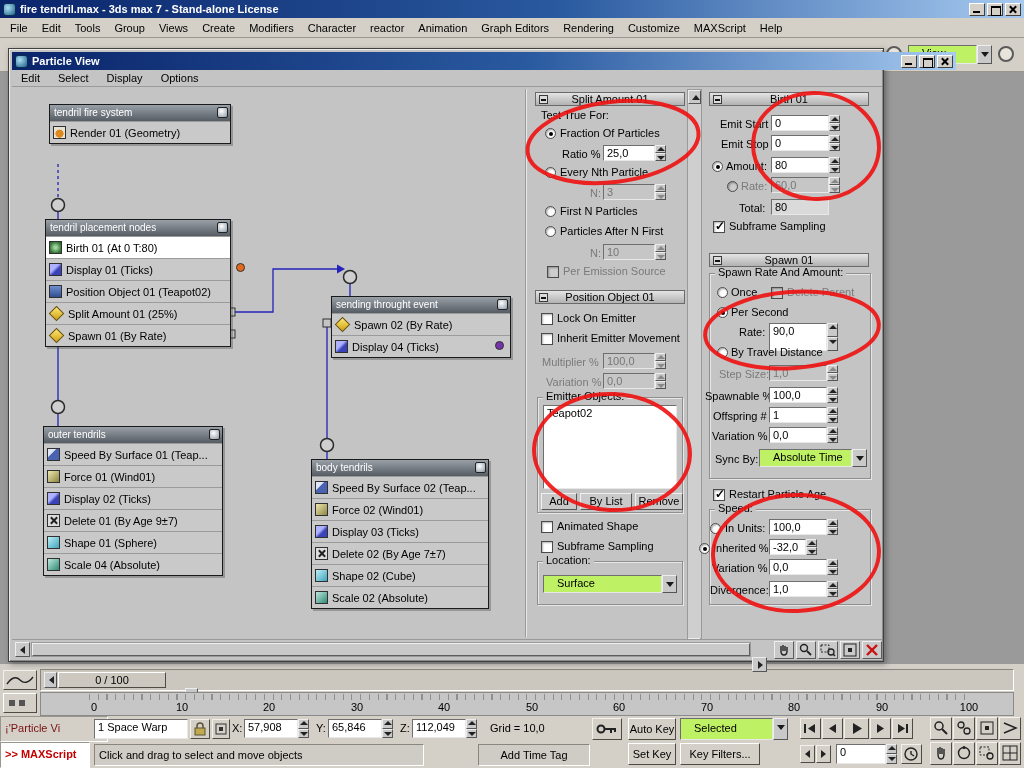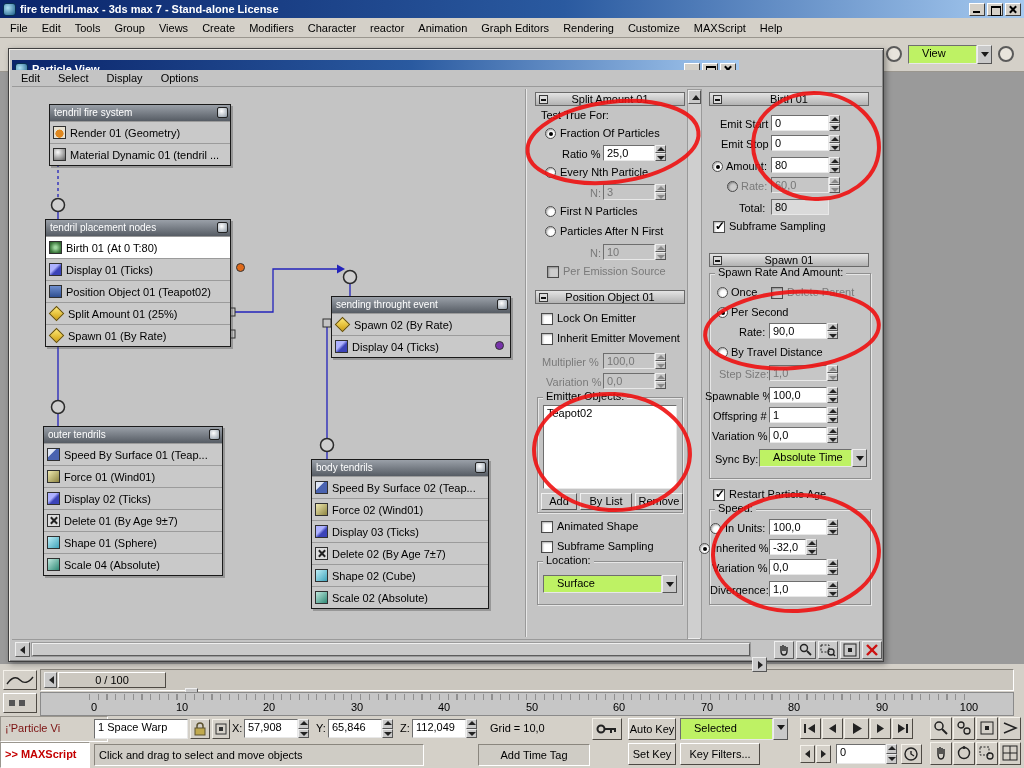--- a/index.html
+++ b/index.html
@@ -124,21 +124,21 @@
     <div class="cf">View</div>
     <div class="ca"></div>
   </div>
   <div class="a ring" style="left:998px;top:8px"></div>
 </div>
 
 <div class="a" style="left:0;top:72px;width:1024px;height:592px;background:#9a9a9a"></div>
 
 <div class="a pvwin" style="left:8px;top:48px;width:876px;height:614px;z-index:10">
 
-  <div class="a tbar" style="left:3px;top:11px;width:727px;height:18px">
+  <div class="a tbar" style="left:3px;top:3px;width:944px;height:18px">
     <div class="appico"></div>
     <span class="ti nw">Particle View</span>
     <div style="margin-left:auto;display:flex">
       <div class="wb gmin"></div>
       <div class="wb gmax"></div>
       <div class="wb gx"></div>
     </div>
   </div>
 
   <div class="a pvmenu" style="left:3px;top:21px;width:870px;height:17px">
@@ -167,24 +167,20 @@
     <circle cx="318" cy="396" r="6.5" fill="#cfcfcf" stroke="#2a2a2a" stroke-width="1.5"></circle>
   </svg>
 
   <div class="node" style="left:40px;top:55px;width:182px">
     <div class="nhdr">tendril fire system</div>
       <div class="nhi"></div>
     <div class="nitem">
         <span class="ic render"></span>
         <span>Render 01 (Geometry)</span>
       </div>
-    <div class="nitem">
-        <span class="ic material"></span>
-        <span>Material Dynamic 01 (tendril ...</span>
-      </div>
   </div>
 
   <div class="node" style="left:36px;top:170px;width:186px">
     <div class="nhdr">tendril placement nodes</div>
       <div class="nhi"></div>
     <div class="nitem sel">
         <span class="ic birth"></span>
         <span>Birth 01 (At 0 T:80)</span>
       </div>
     <div class="nitem">
@@ -405,21 +401,21 @@
   <div class="a rh" style="left:700px;top:204px;width:160px"><b></b><span>Spawn 01</span></div>
   <div class="a gp" style="left:700px;top:224px;width:162px;height:206px"></div>
   <div class="a gl nw" style="left:706px;top:218px">Spawn Rate And Amount:</div>
   <div class="a rd" style="left:708px;top:238px"></div>
   <div class="a nw" style="left:722px;top:237px">Once</div>
   <div class="a cb cdis" style="left:762px;top:238px"></div>
   <div class="a nw dis" style="left:778px;top:237px">Delete Parent</div>
   <div class="a rd on" style="left:708px;top:258px"></div>
   <div class="a nw" style="left:722px;top:257px">Per Second</div>
   <div class="a nw" style="left:730px;top:277px">Rate:</div>
-  <div class="a spin" style="left:760px;top:274px;width:69px;height:16px">
+  <div class="a spin" style="left:760px;top:274px;width:69px;height:28px">
     <div class="fld">90,0</div>
     <div class="sb2">
         <b class="u"></b>
         <b class="d"></b>
       </div>
   </div>
   <div class="a rd" style="left:708px;top:298px"></div>
   <div class="a nw" style="left:722px;top:297px">By Travel Distance</div>
   <div class="a nw dis" style="left:710px;top:319px">Step Size:</div>
   <div class="a spin" style="left:760px;top:316px;width:69px;height:16px">

